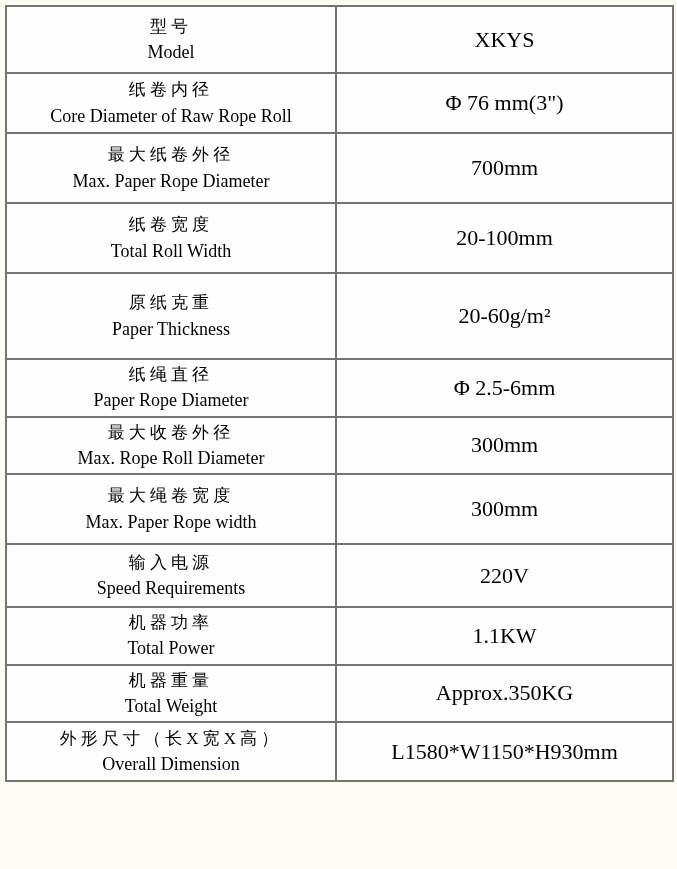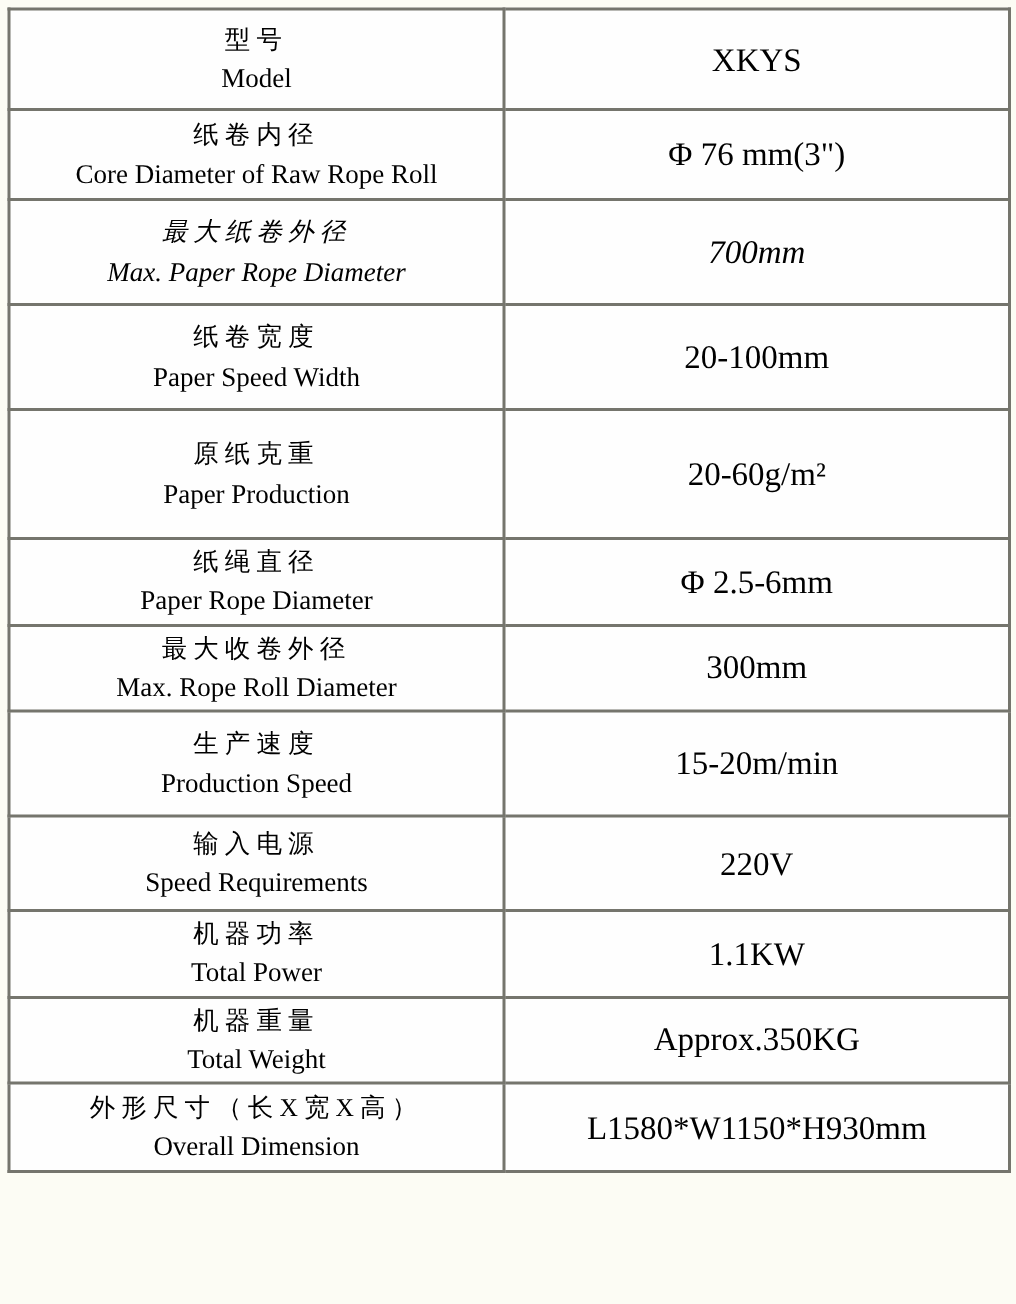--- a/index.html
+++ b/index.html
@@ -43,21 +43,21 @@
     line-height: 1.4;
     white-space: nowrap;
   }
   .cell-value {
     font-size: 22px;
   }
 
   
   tr:nth-child(1)  { height: 67px; }
   tr:nth-child(2)  { height: 60px; }
-  tr:nth-child(3)  { height: 70px; font-style: italic; }
+  tr:nth-child(3)  { height: 70px; }
   tr:nth-child(4)  { height: 70px; }
   tr:nth-child(5)  { height: 86px; }
   tr:nth-child(6)  { height: 55px; }
   tr:nth-child(7)  { height: 52px; }
   tr:nth-child(8)  { height: 70px; }
   tr:nth-child(9)  { height: 63px; }
   tr:nth-child(10) { height: 52px; }
   tr:nth-child(11) { height: 53px; }
   tr:nth-child(12) { height: 59px; margin-left: 24px; }
   tr:nth-child(13) { height: 70px; }
@@ -93,57 +93,57 @@
         <td class="cell-label">
           <span class="cn-line">最大纸卷外径</span>
           <span class="en-line">Max. Paper Rope Diameter</span>
         </td>
         <td class="cell-value">700mm</td>
       </tr>
 
       <tr>
         <td class="cell-label">
           <span class="cn-line">纸卷宽度</span>
-          <span class="en-line">Paper Speed Width</span>
+          <span class="en-line">Total Roll Width</span>
         </td>
         <td class="cell-value">20-100mm</td>
       </tr>
 
       <tr>
         <td class="cell-label">
           <span class="cn-line">原纸克重</span>
-          <span class="en-line">Paper Production</span>
+          <span class="en-line">Paper Thickness</span>
         </td>
         <td class="cell-value">20-60g/m²</td>
       </tr>
 
       <tr>
         <td class="cell-label">
           <span class="cn-line">纸绳直径</span>
           <span class="en-line">Paper Rope Diameter</span>
         </td>
         <td class="cell-value">Φ 2.5-6mm</td>
       </tr>
 
       <tr>
         <td class="cell-label">
           <span class="cn-line">最大收卷外径</span>
           <span class="en-line">Max. Rope Roll Diameter</span>
         </td>
         <td class="cell-value">300mm</td>
       </tr>
 
-
       <tr>
         <td class="cell-label">
-          <span class="cn-line">生产速度</span>
-          <span class="en-line">Production Speed</span>
+          <span class="cn-line">最大绳卷宽度</span>
+          <span class="en-line">Max. Paper Rope width</span>
         </td>
-        <td class="cell-value">15-20m/min</td>
+        <td class="cell-value">300mm</td>
       </tr>
+
 
       <tr>
         <td class="cell-label">
           <span class="cn-line">输入电源</span>
           <span class="en-line">Speed Requirements</span>
         </td>
         <td class="cell-value">220V</td>
       </tr>
 
       <tr>

